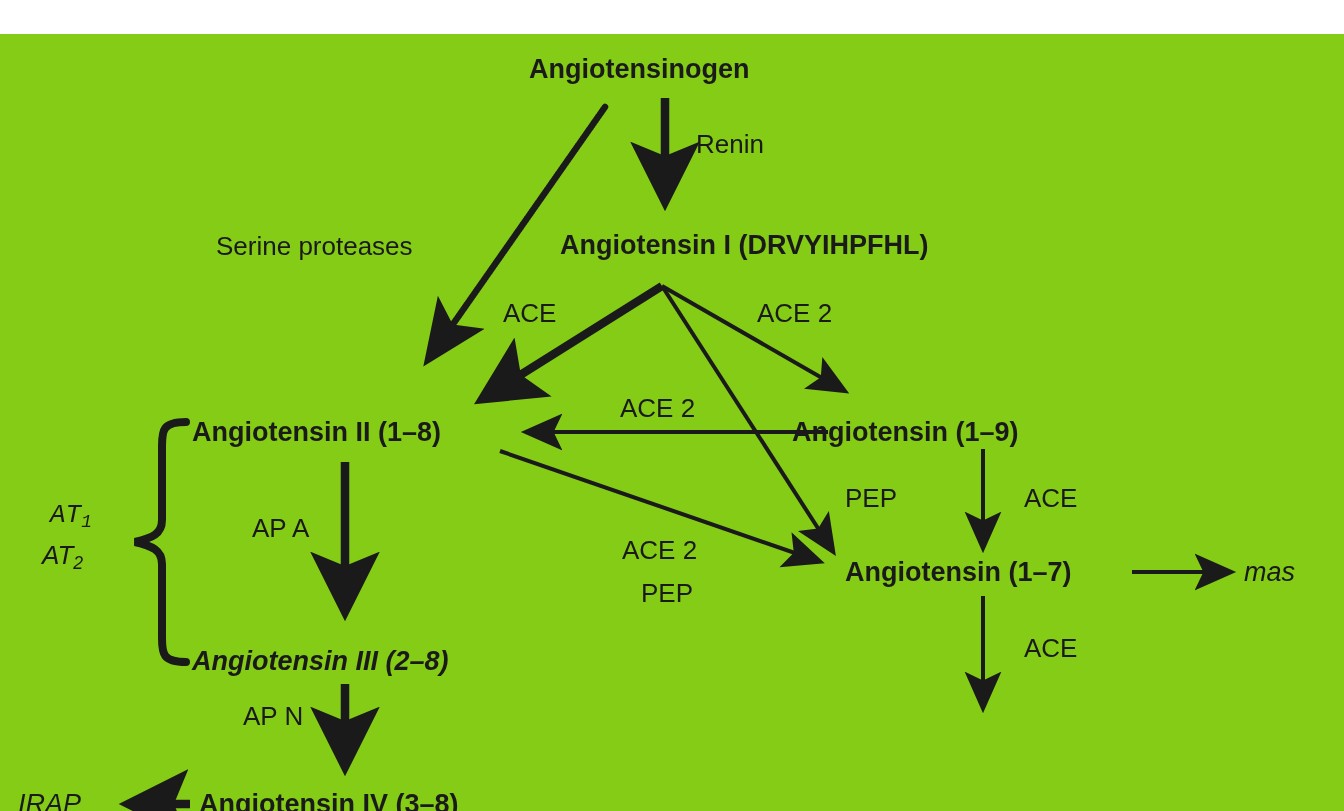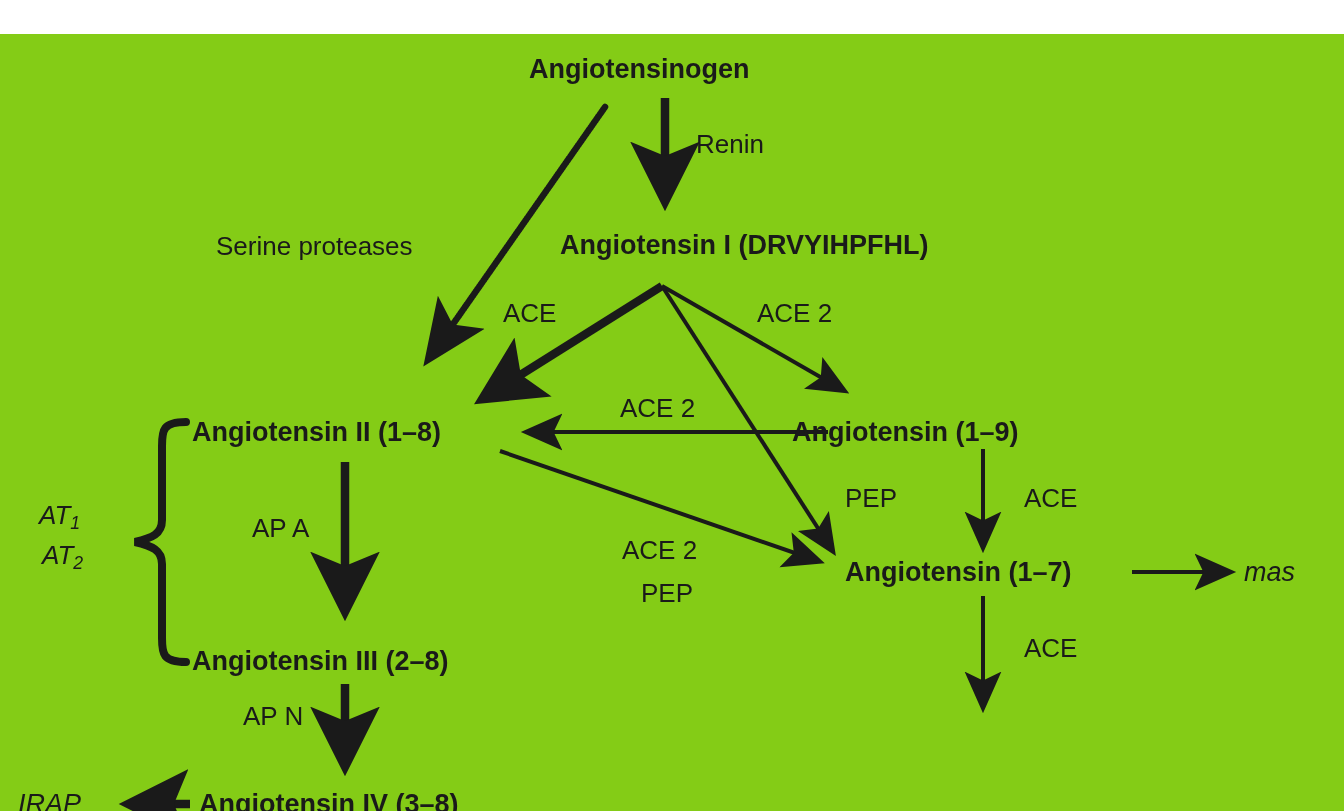--- a/index.html
+++ b/index.html
@@ -117,33 +117,33 @@
              L 162 604
              C 162 620, 163 628, 186 628" fill="none" stroke="#1a1a1a" stroke-width="8" stroke-linecap="round"></path>
   </svg>
 
   <div class="node" style="left:529px; top:22px;">Angiotensinogen</div>
 
   <div class="node" style="left:560px; top:198px;">Angiotensin I (DRVYIHPFHL)</div>
 
   <div class="node" style="left:192px; top:385px;text-align:right;">Angiotensin II (1–8)</div>
 
-  <div class="node" style="left:192px; top:614px;">Angiotensin III (2–8)</div>
+  <div class="node" style="left:192px; top:614px;font-style:italic;">Angiotensin III (2–8)</div>
 
   <div class="node" style="left:199px; top:757px;">Angiotensin IV (3–8)</div>
 
   <div class="node" style="left:792px; top:385px;">Angiotensin (1–9)</div>
 
   <div class="node" style="left:845px; top:525px;">Angiotensin (1–7)</div>
 
   <div class="target" style="left:1244px; top:525px;text-align:right;">mas</div>
 
   <div class="target" style="left:18px; top:757px;">IRAP</div>
 
-  <div class="receptor" style="left:39px; top:468px;">
+  <div class="receptor" style="left:50px; top:468px;font-family:Liberation Mono, monospace;">
     <span>AT</span><sub>1</sub>
   </div>
 
   <div class="receptor" style="left:42px; top:508px;">
     <span>AT</span><sub>2</sub>
   </div>
 
   <div class="enzyme" style="left:696px; top:96px;">Renin</div>
 
   <div class="enzyme" style="left:216px; top:198px;">Serine proteases</div>

